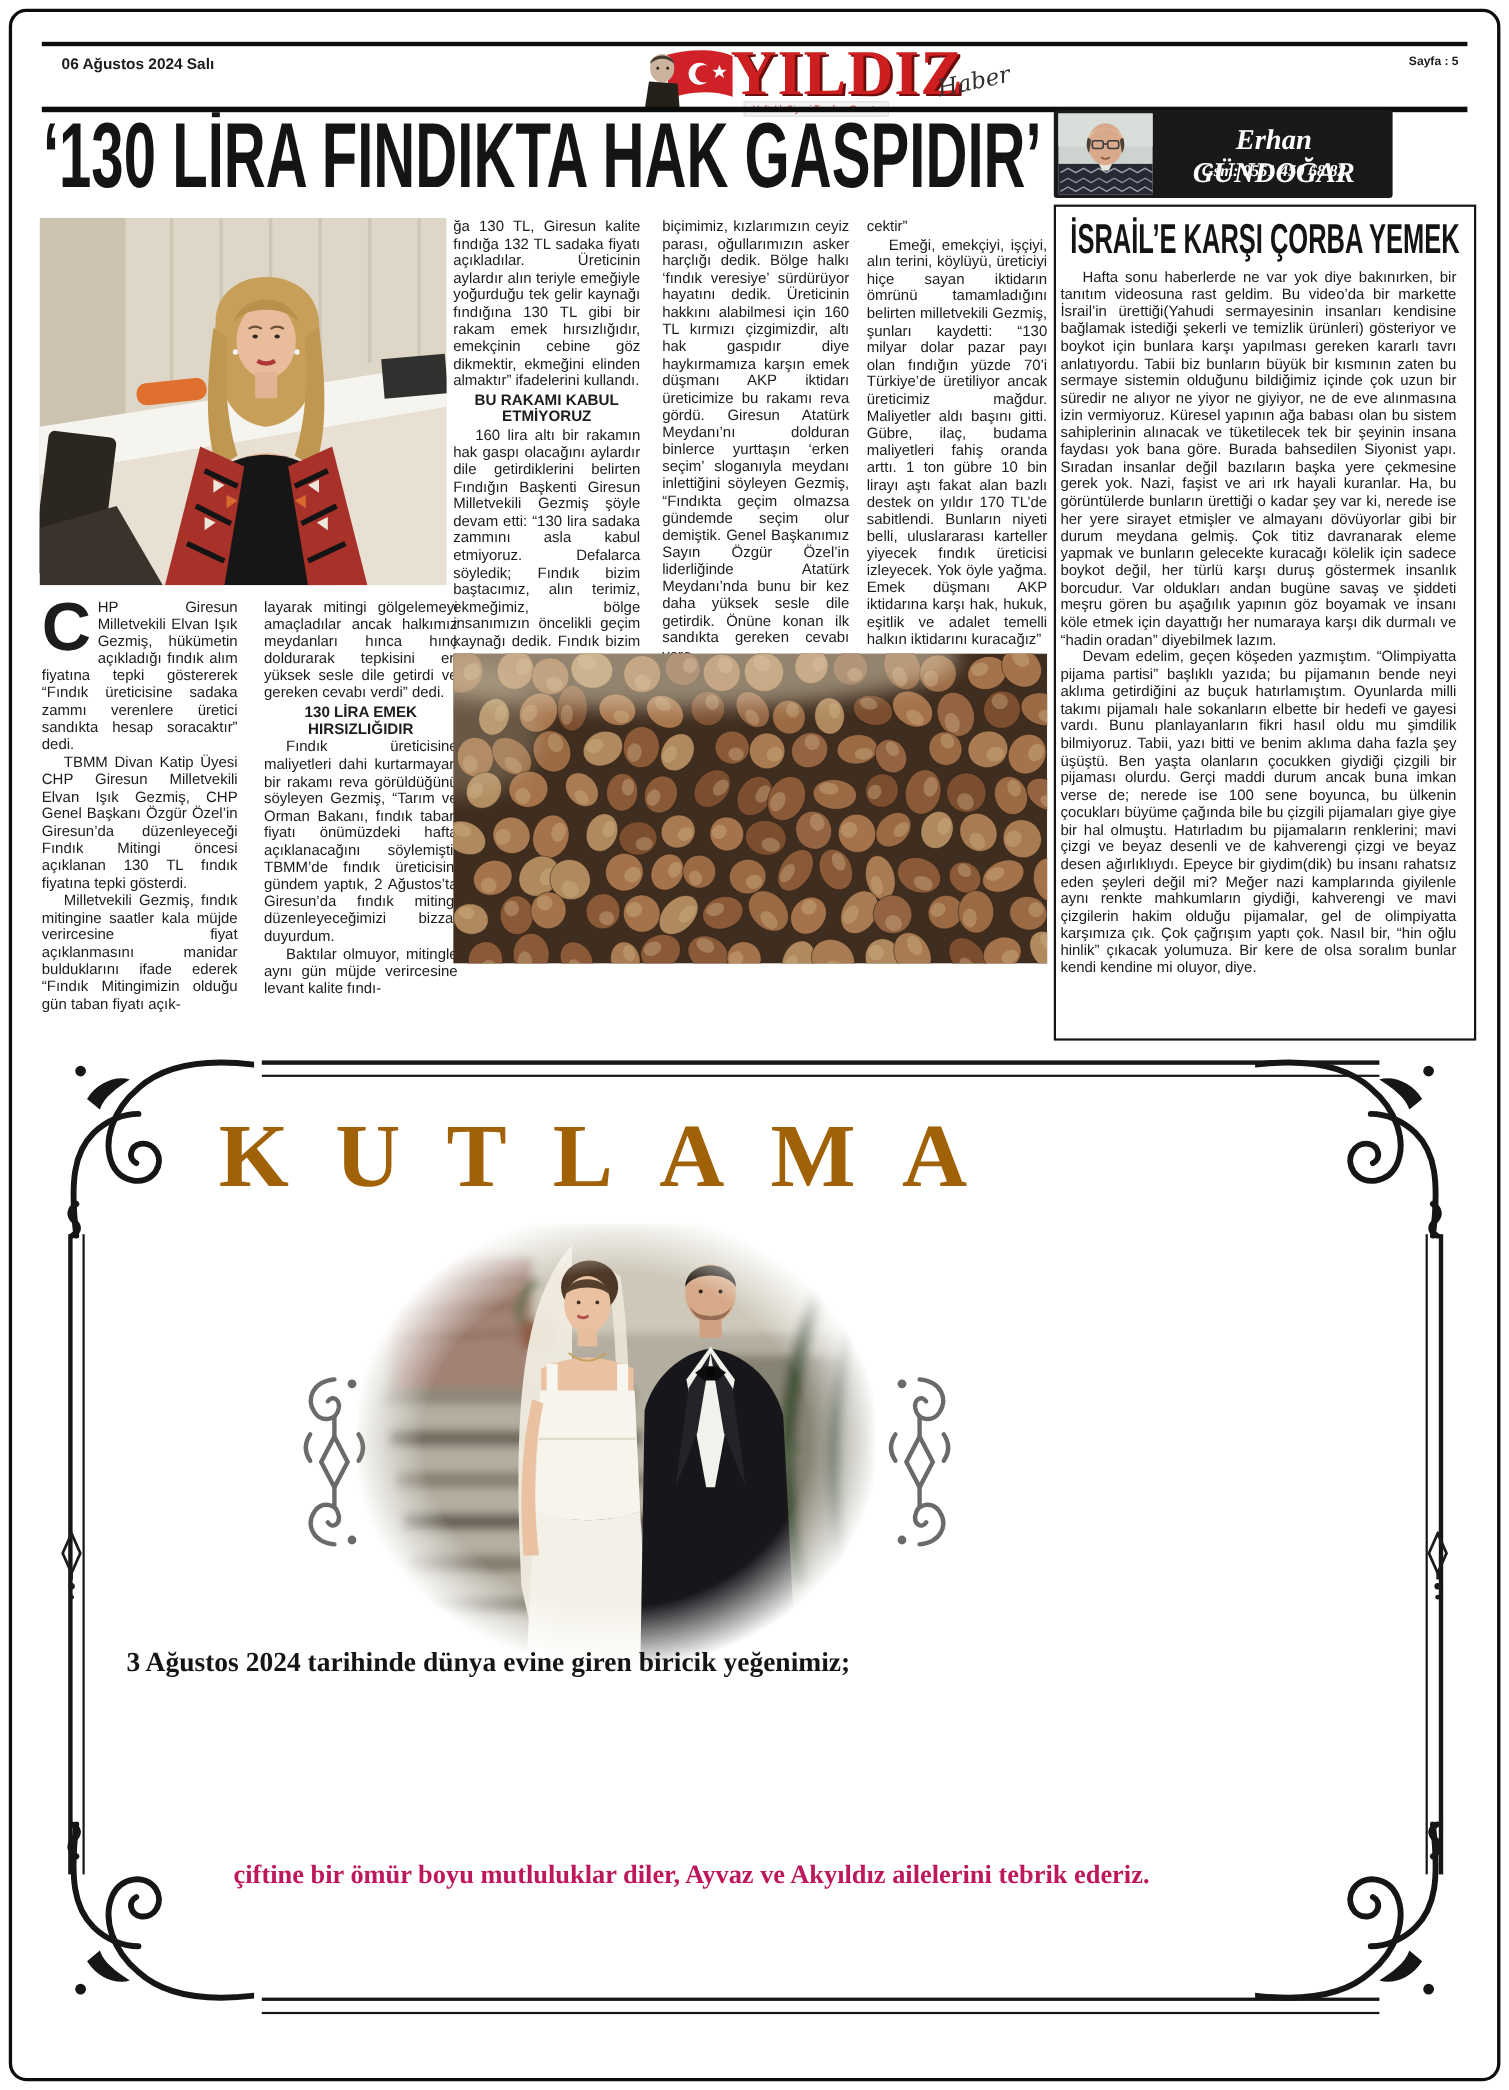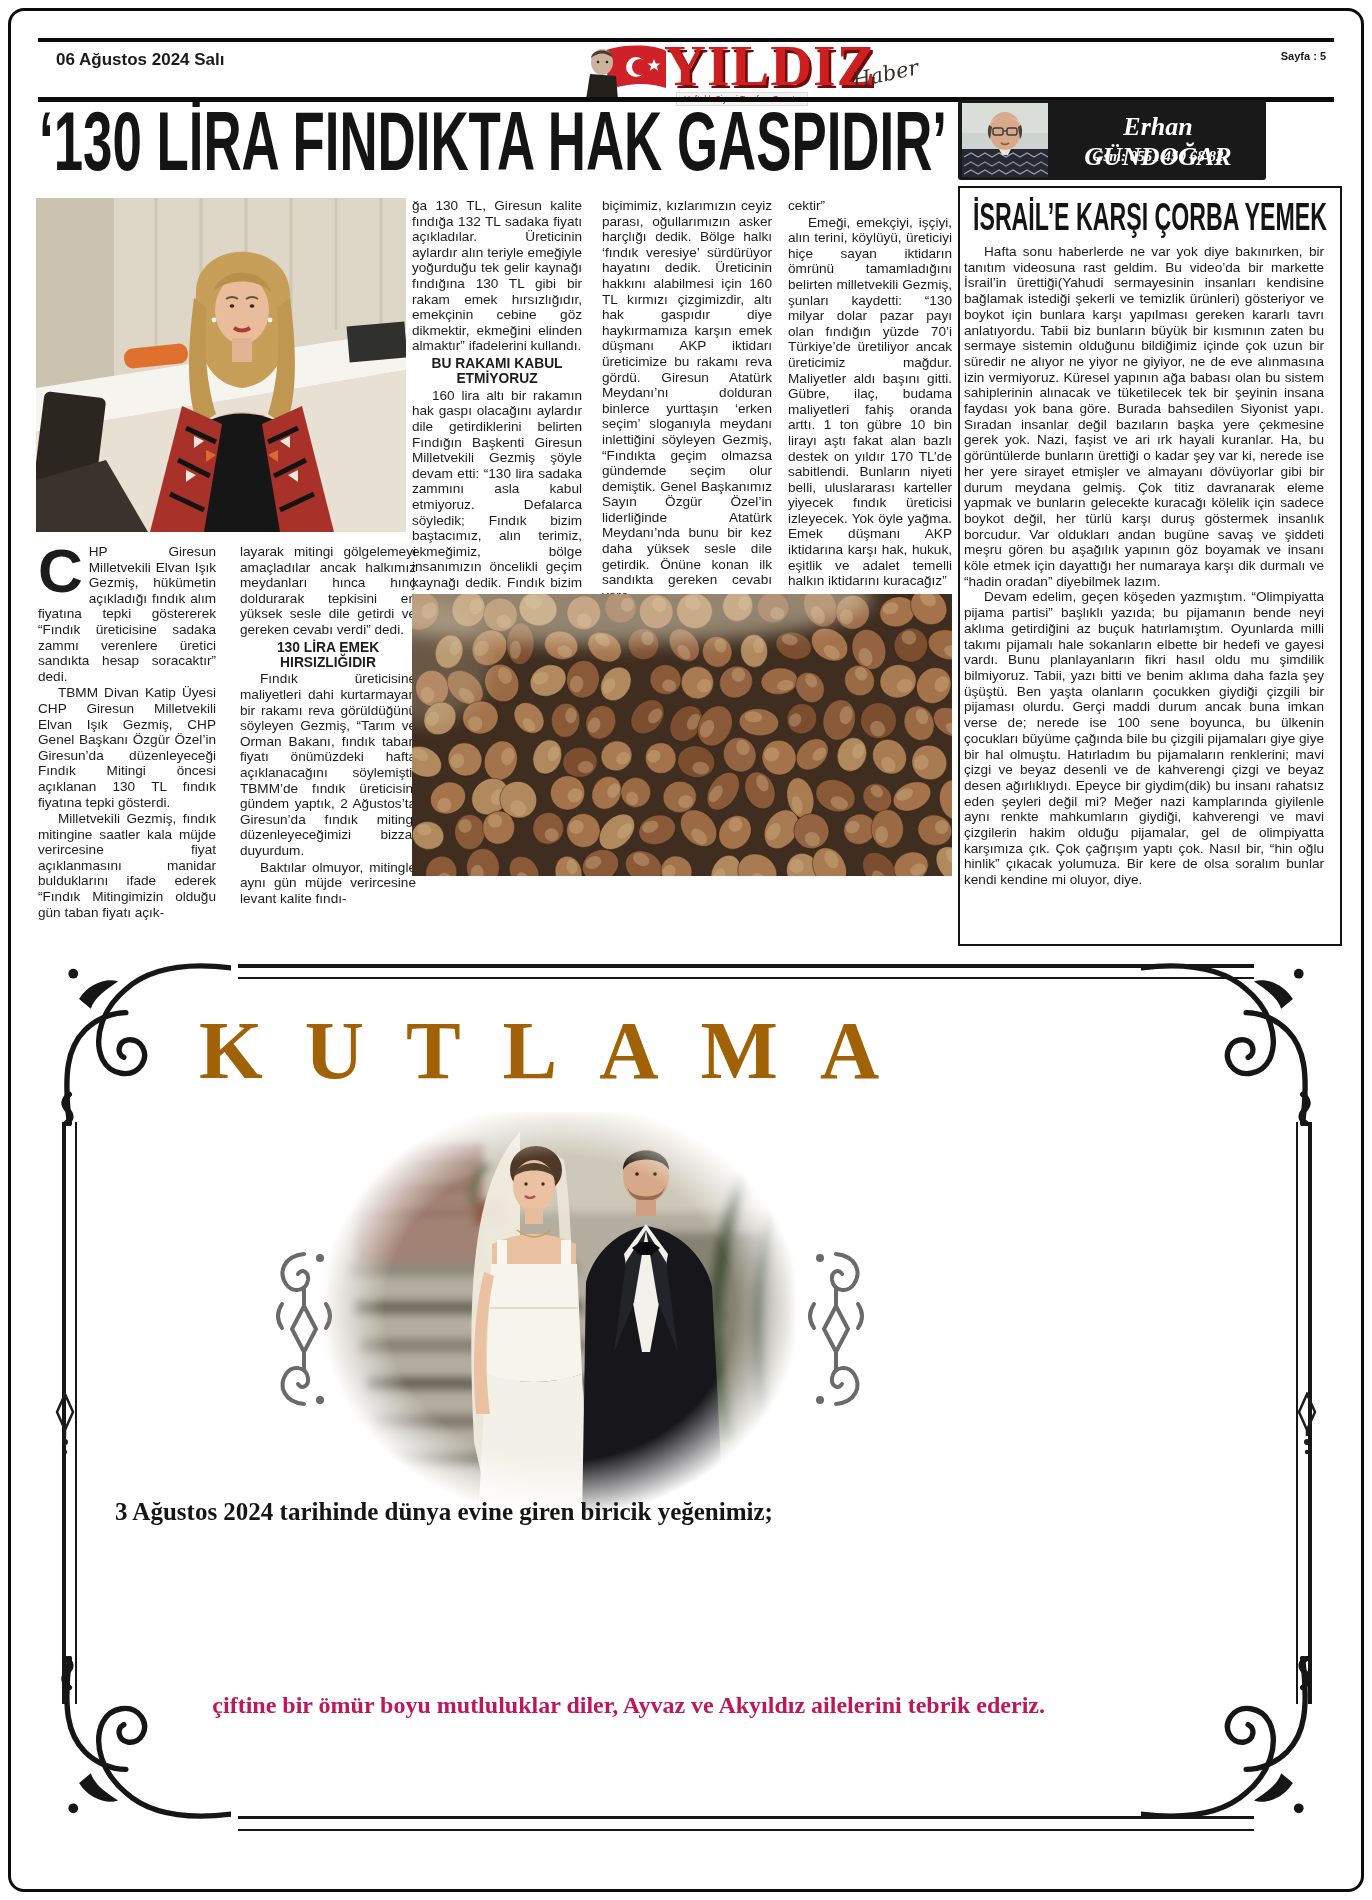--- a/index.html
+++ b/index.html
@@ -3,21 +3,21 @@
 <meta charset="utf-8">
 <style>
   html,body{margin:0;padding:0;background:#e9e9e9;}
   .page{position:relative;width:1372px;height:1900px;background:#ffffff;margin:0 auto;
         font-family:"Liberation Sans",sans-serif;color:#1b1b1b;overflow:hidden;}
   .abs{position:absolute;}
   .page-border{position:absolute;inset:8px;border:3px solid #0c0c0c;border-radius:16px;pointer-events:none;}
   .rule{position:absolute;background:#0c0c0c;}
 
   
-  .hdr-date{left:56px;top:50px;font-size:17px;font-weight:bold;}
+  .hdr-date{left:56px;top:50px;font-size:14px;font-weight:bold;}
   .hdr-page{right:46px;top:50px;font-size:11px;font-weight:bold;text-align:right;}
   .masthead-title{left:664px;top:32px;font-family:"Liberation Serif",serif;font-weight:bold;
        font-size:58px;color:#cd1f1f;letter-spacing:1px;text-shadow:2.5px 2.5px 0 #6d0c0c;}
   .masthead-tagline{left:676px;top:92px;font-size:8.5px;color:#c03030;background:#f2f2f2;
        padding:1px 7px;border:1px solid #dcdcdc;white-space:nowrap;}
   .masthead-script{left:852px;top:62px;font-family:"DejaVu Serif",serif;font-style:italic;
        font-size:21px;color:#33302e;transform:rotate(-12deg);}
 
   
   .headline-svg{left:34px;top:102px;}

